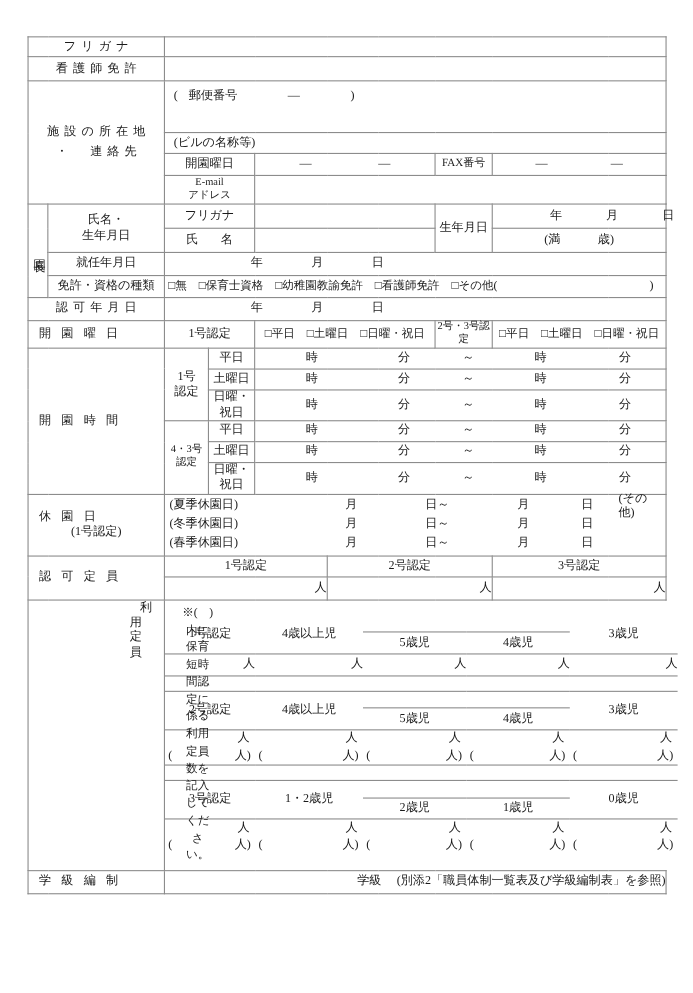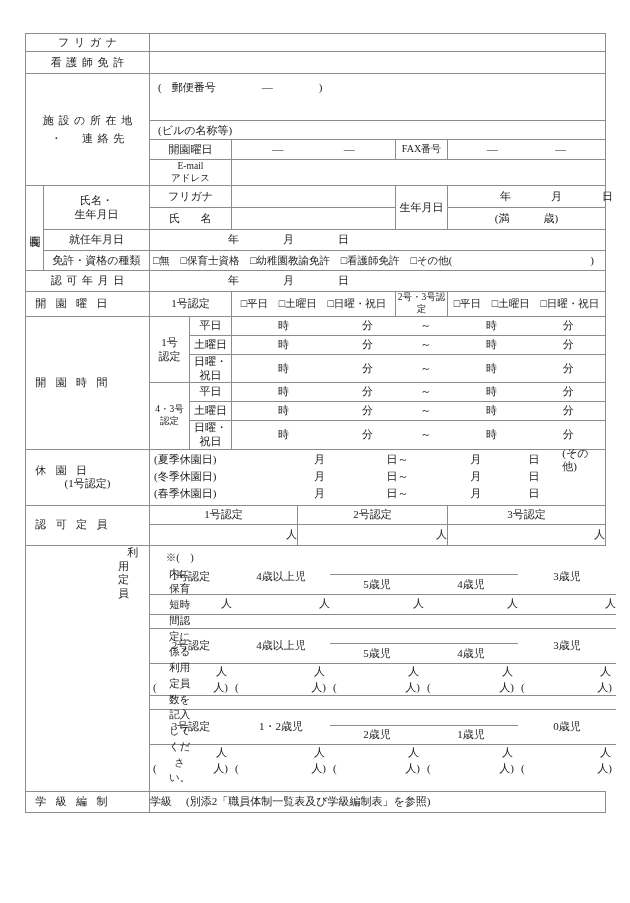--- a/index.html
+++ b/index.html
@@ -173,21 +173,21 @@
     padding-left: 52px;
     gap: 40px;
   }
   .note-cell {
     padding: 4px 4px 4px 4px;
     font-size: 10.5px;
     line-height: 1.5;
     text-align: center;
   }
   .klass-line {
-    text-align: left;
+    text-align: right;
     padding: 3px 0;
   }
   .klass-line .kw { margin-right: 14px; }
 </style>
 </head>
 <body>
 
 <div class="page">
 
 

